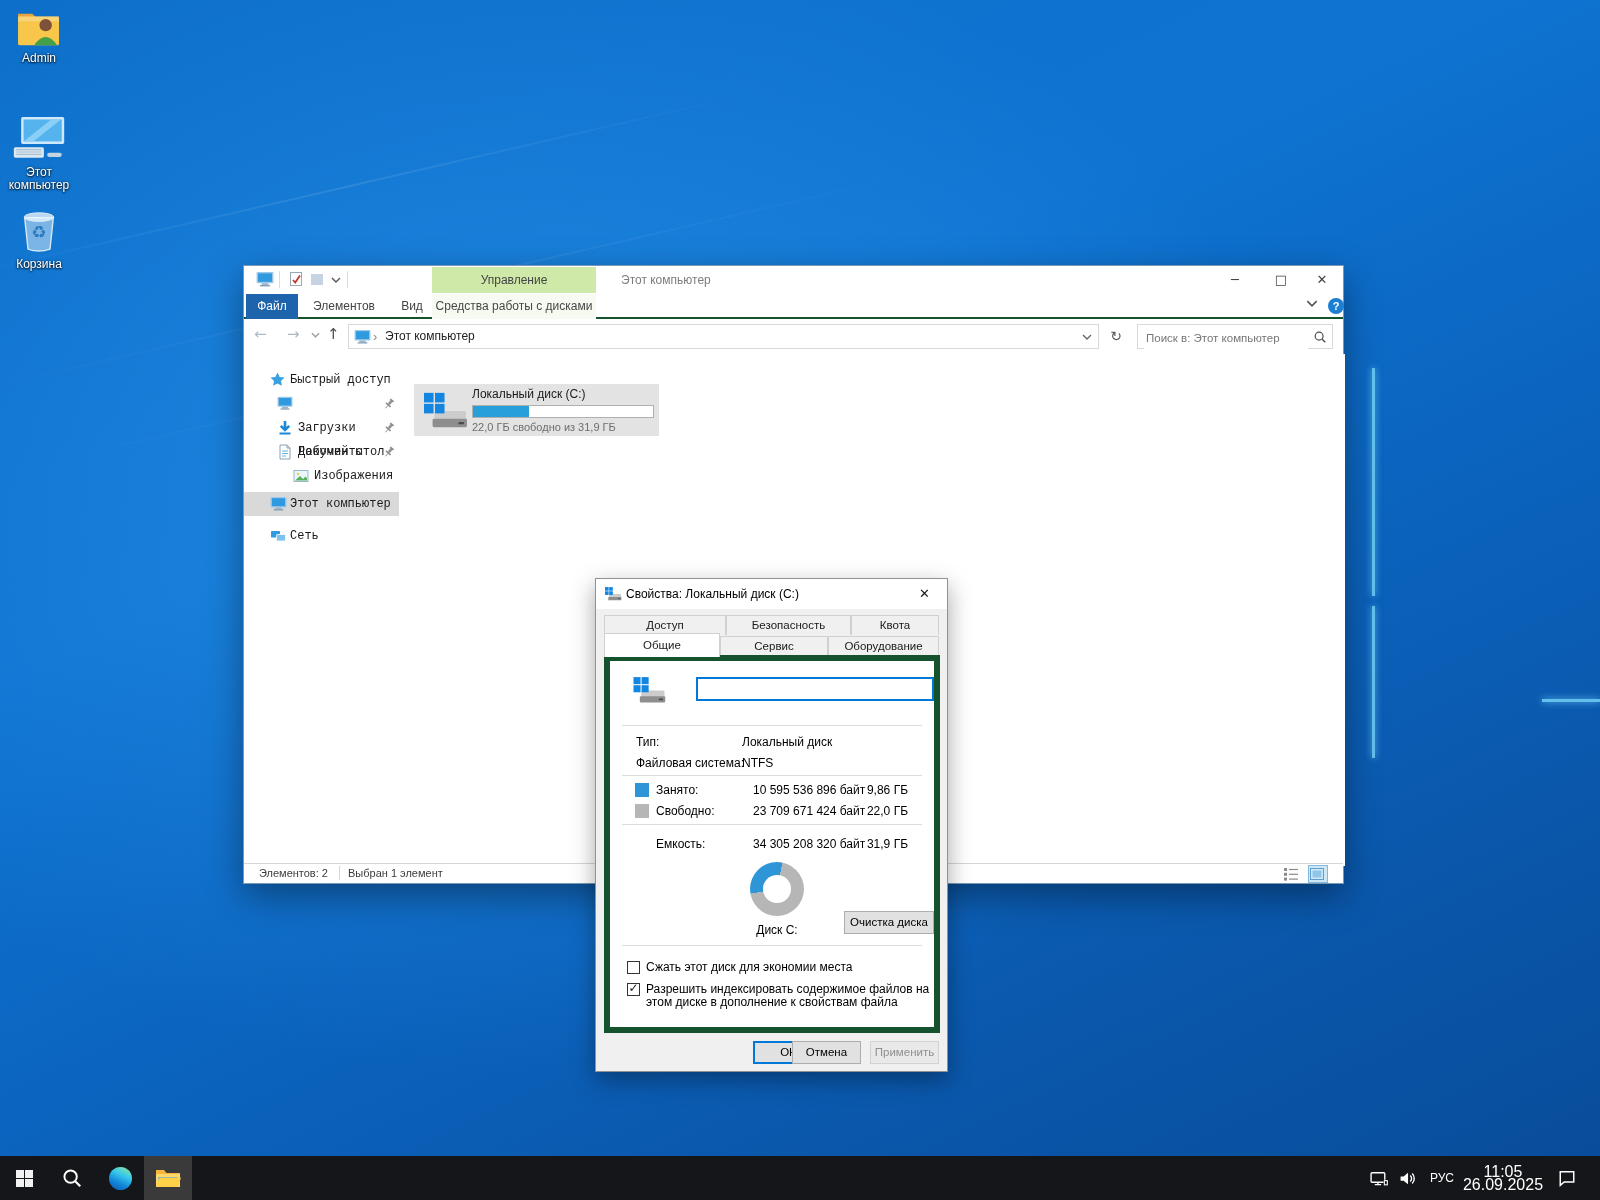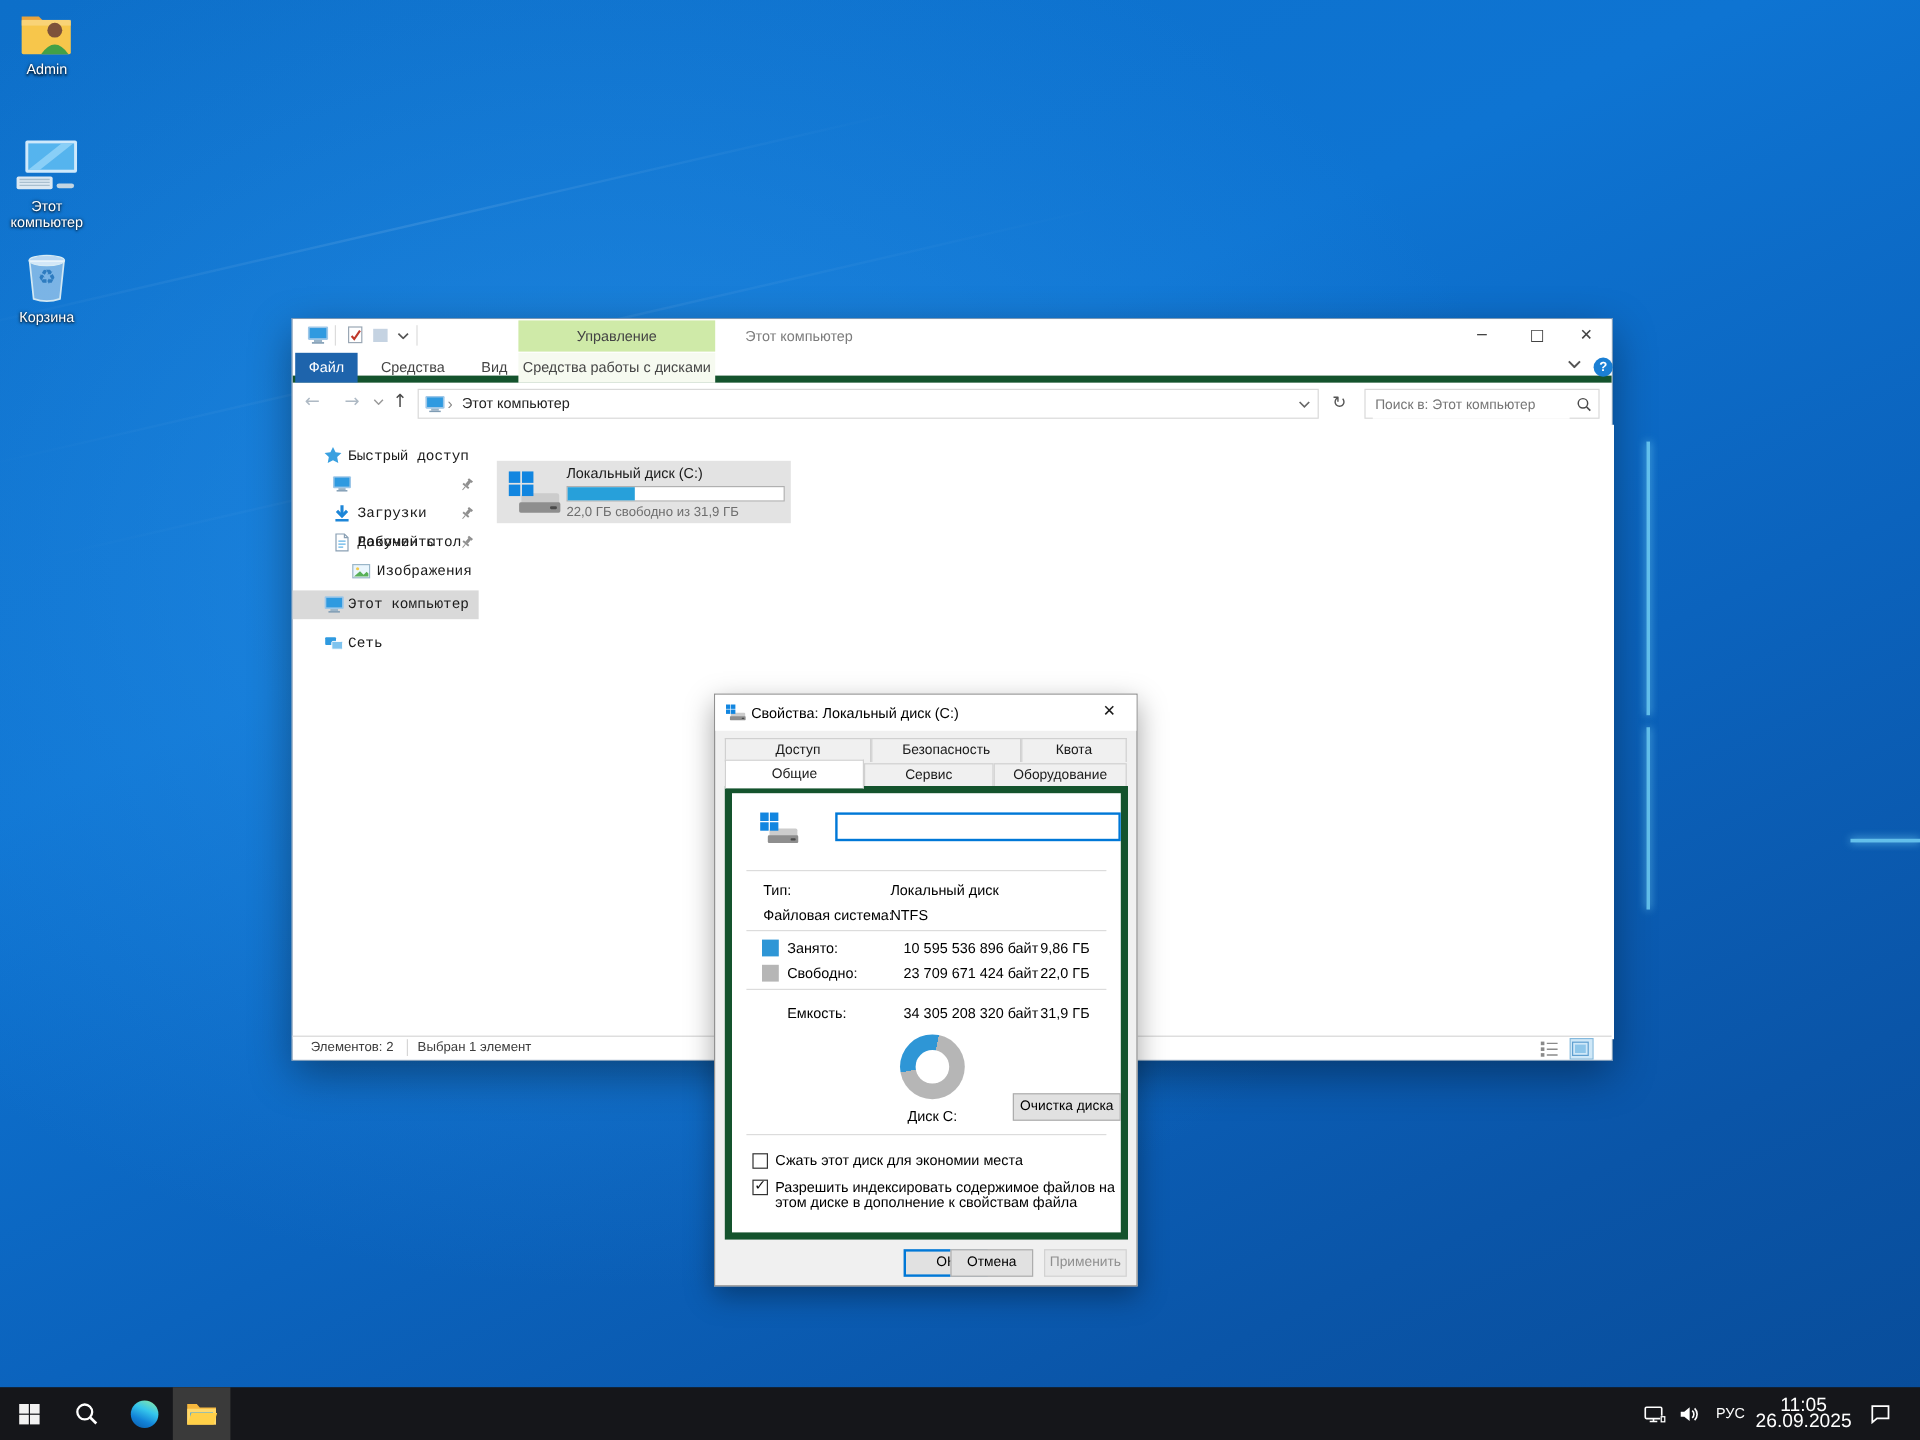--- a/index.html
+++ b/index.html
@@ -21,21 +21,21 @@
   
   .explorer{position:absolute;left:243px;top:265px;width:1101px;height:619px;background:#fff;
     border:1px solid rgba(50,95,140,0.65);box-sizing:border-box;box-shadow:0 12px 34px rgba(0,0,0,0.38);z-index:1;font-size:12px;color:#1a1a1a;}
   .titlebar{position:absolute;left:0;top:0;width:100%;height:28px;background:#fff;}
   .qat-ic{position:absolute;top:5px;}
   .qat-sep{position:absolute;top:5px;width:1px;height:17px;background:#dcdcdc;}
   .ctx-tab{position:absolute;left:188px;top:1px;width:164px;height:26px;background:#cfeaa8;color:#444;
     text-align:center;line-height:26px;font-size:12px;}
   .win-title{position:absolute;left:377px;top:0;line-height:28px;color:#7c7c7c;}
   .cap-btn{position:absolute;top:0;width:46px;height:28px;text-align:center;line-height:28px;color:#444;font-size:13px;font-family:"DejaVu Sans",sans-serif;}
-  .menubar{position:absolute;left:0;top:28px;width:100%;height:25px;background:#fff;border-bottom:6px solid #14532d;box-sizing:border-box;}
+  .menubar{position:absolute;left:0;top:28px;width:100%;height:25px;background:#fff;border-bottom:2px solid #14532d;box-sizing:border-box;}
   .tab{position:absolute;top:0;height:25px;line-height:25px;text-align:center;color:#444;}
   .tab-file{left:2px;width:52px;background:#1e64ac;color:#fff;}
   .tab-ctx2{left:188px;width:164px;background:#f6faf0;color:#474747;}
   .ribbon-collapse{position:absolute;left:1062px;top:6px;color:#555;}
   .help-btn{position:absolute;left:1084px;top:4px;width:16px;height:16px;border-radius:50%;background:#1b7fd4;color:#fff;
     font-size:11px;font-weight:bold;text-align:center;line-height:16px;}
   .addressrow{position:absolute;left:0;top:53px;width:100%;height:35px;background:#fff;}
   .nav-glyph{position:absolute;top:6px;font-size:15px;font-family:"DejaVu Sans",sans-serif;}
   .addr-box{position:absolute;left:104px;top:5px;width:751px;height:25px;border:1px solid #d9d9d9;box-sizing:border-box;background:#fff;}
   .addr-box .crumb{position:absolute;left:36px;top:0;line-height:23px;color:#222;}
@@ -290,21 +290,21 @@
       <div class="qat-sep" style="left:103px;"></div>
       <div class="ctx-tab">Управление</div>
       <div class="win-title">Этот компьютер</div>
       <div class="cap-btn" style="left:968px;">─</div>
       <div class="cap-btn" style="left:1014px;">□</div>
       <div class="cap-btn" style="left:1055px;">✕</div>
     </div>
 
     <div class="menubar">
       <div class="tab tab-file">Файл</div>
-      <div class="tab" style="left:62px;width:76px;">Средства</div>
+      <div class="tab" style="left:62px;width:76px;">Элементов</div>
       <div class="tab" style="left:146px;width:44px;">Вид</div>
       <div class="tab tab-ctx2">Средства работы с дисками</div>
       <svg class="ribbon-collapse" width="12" height="7">
           <use href="#i-chevdown"></use>
         </svg>
       <div class="help-btn">?</div>
     </div>
 
     <div class="addressrow">
       <span class="nav-glyph" style="left:10px;color:#aeb9c4;">←</span>

